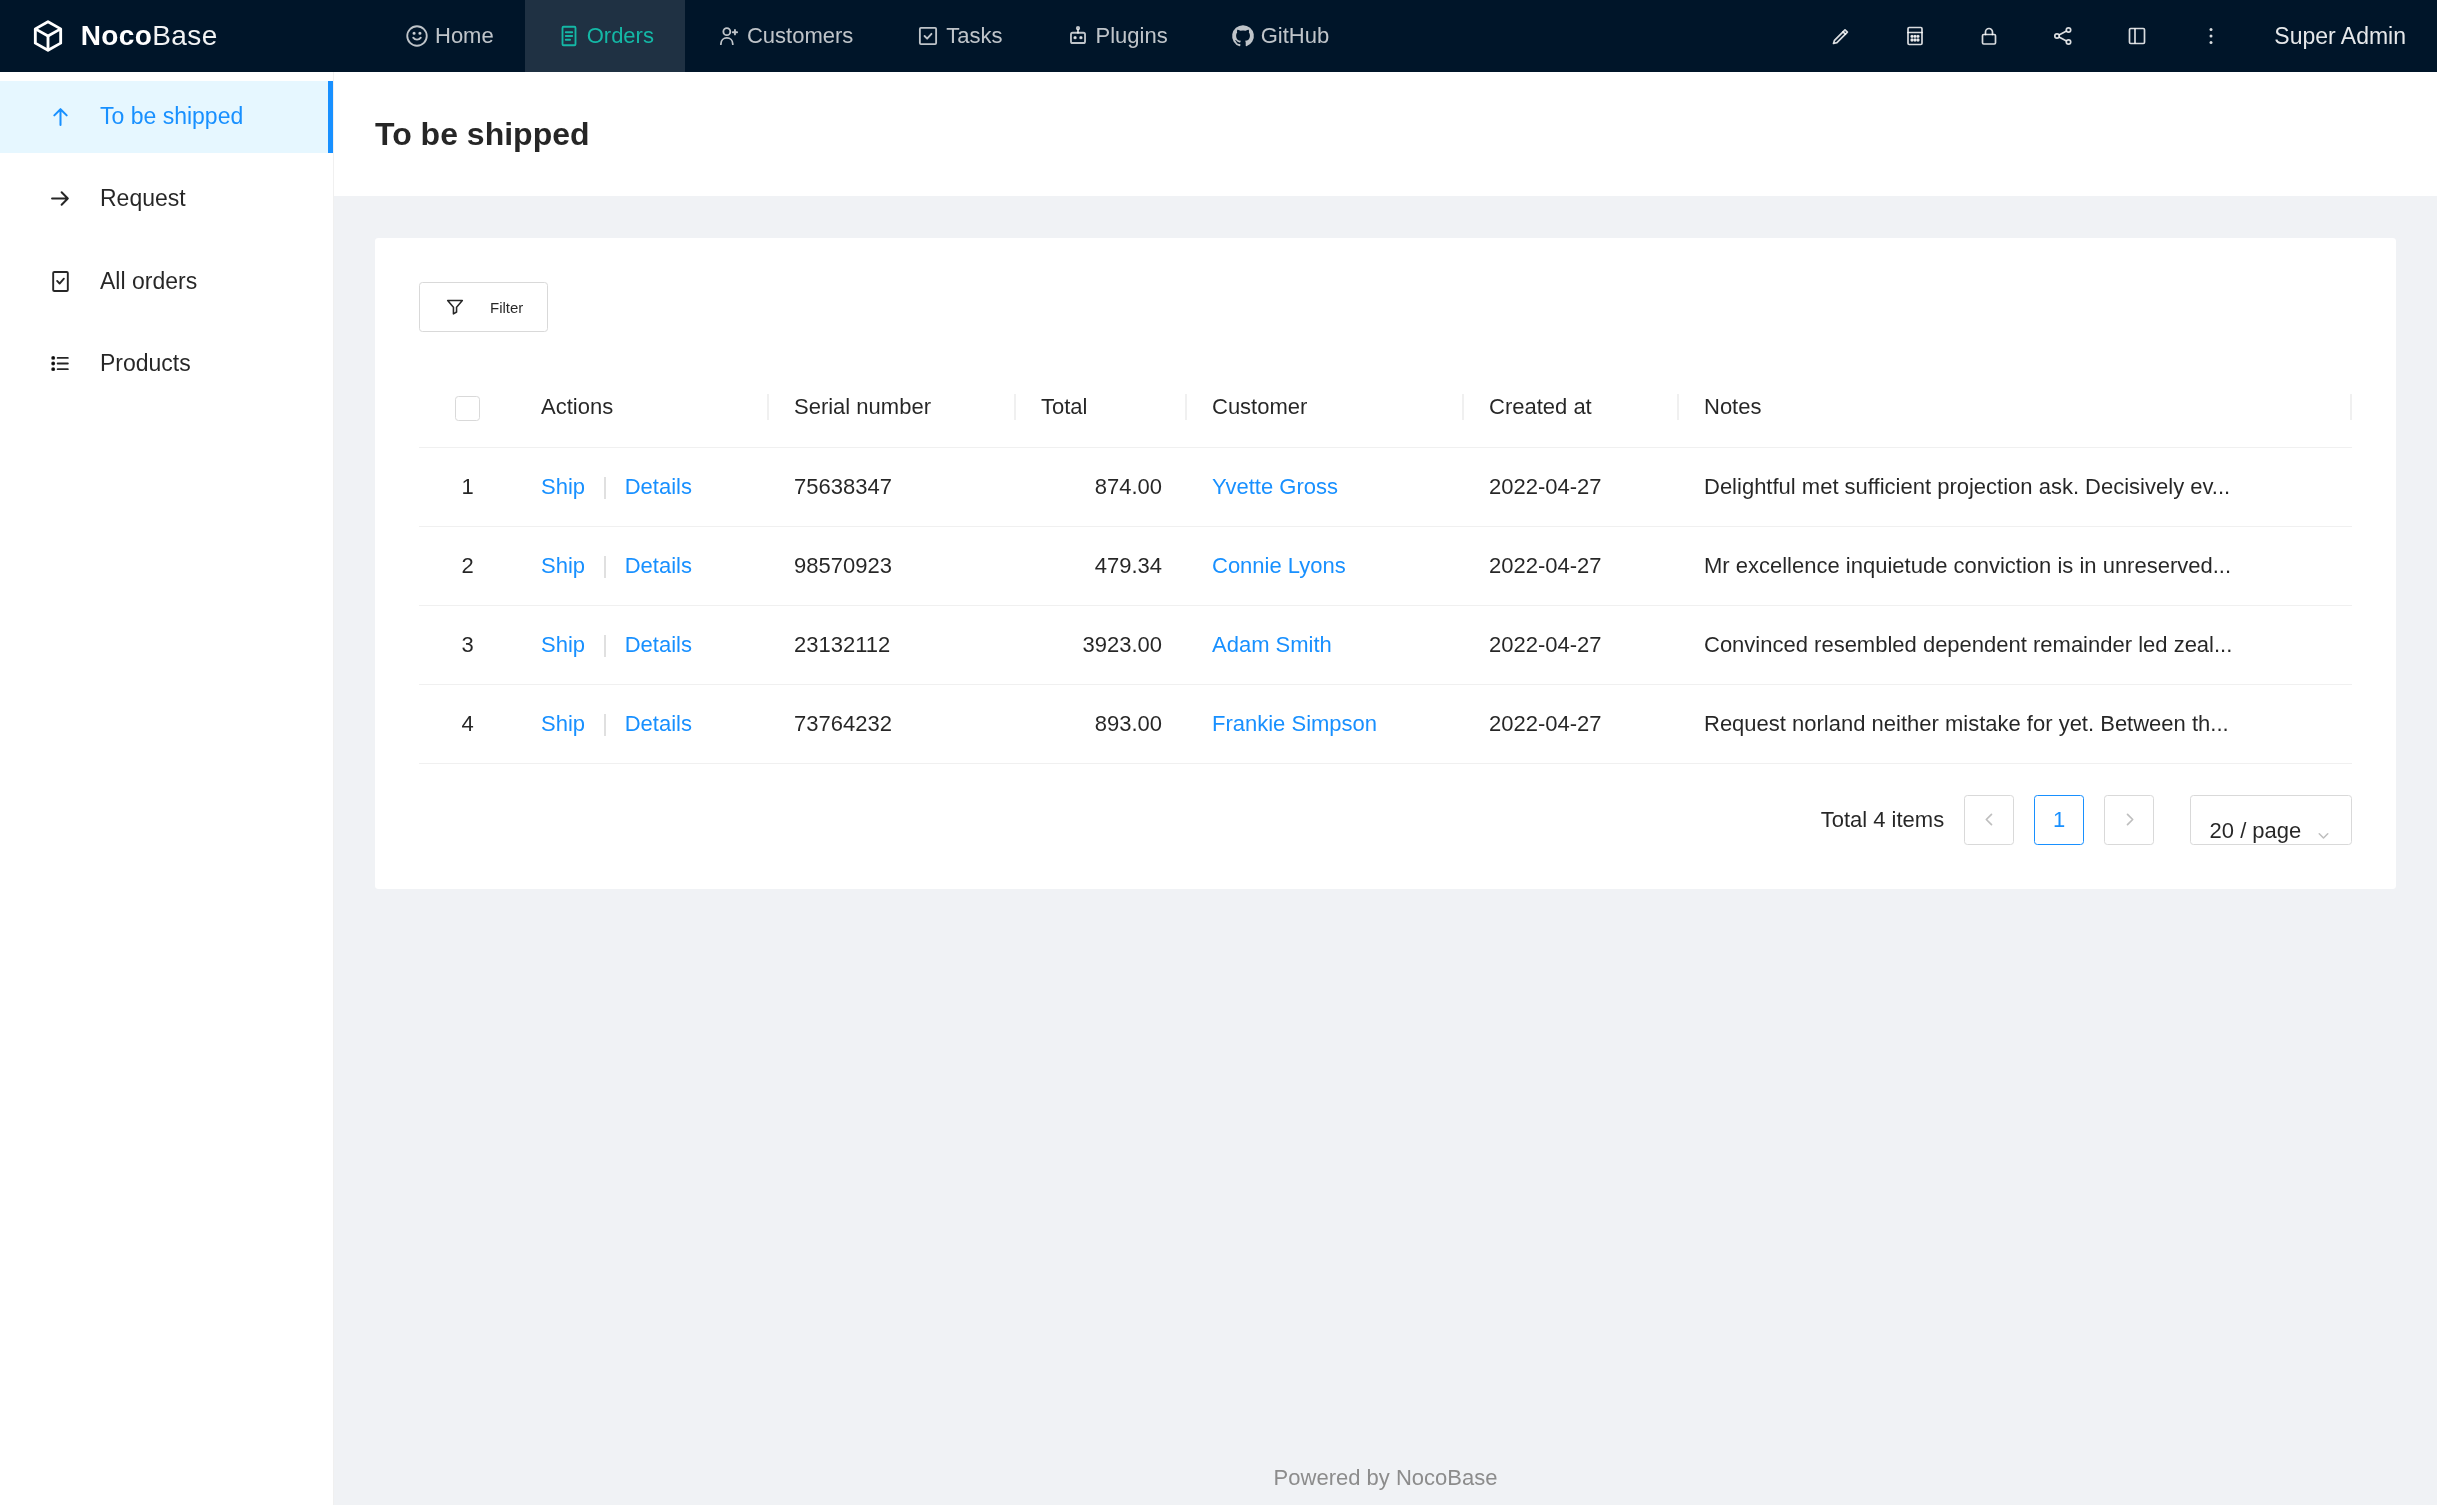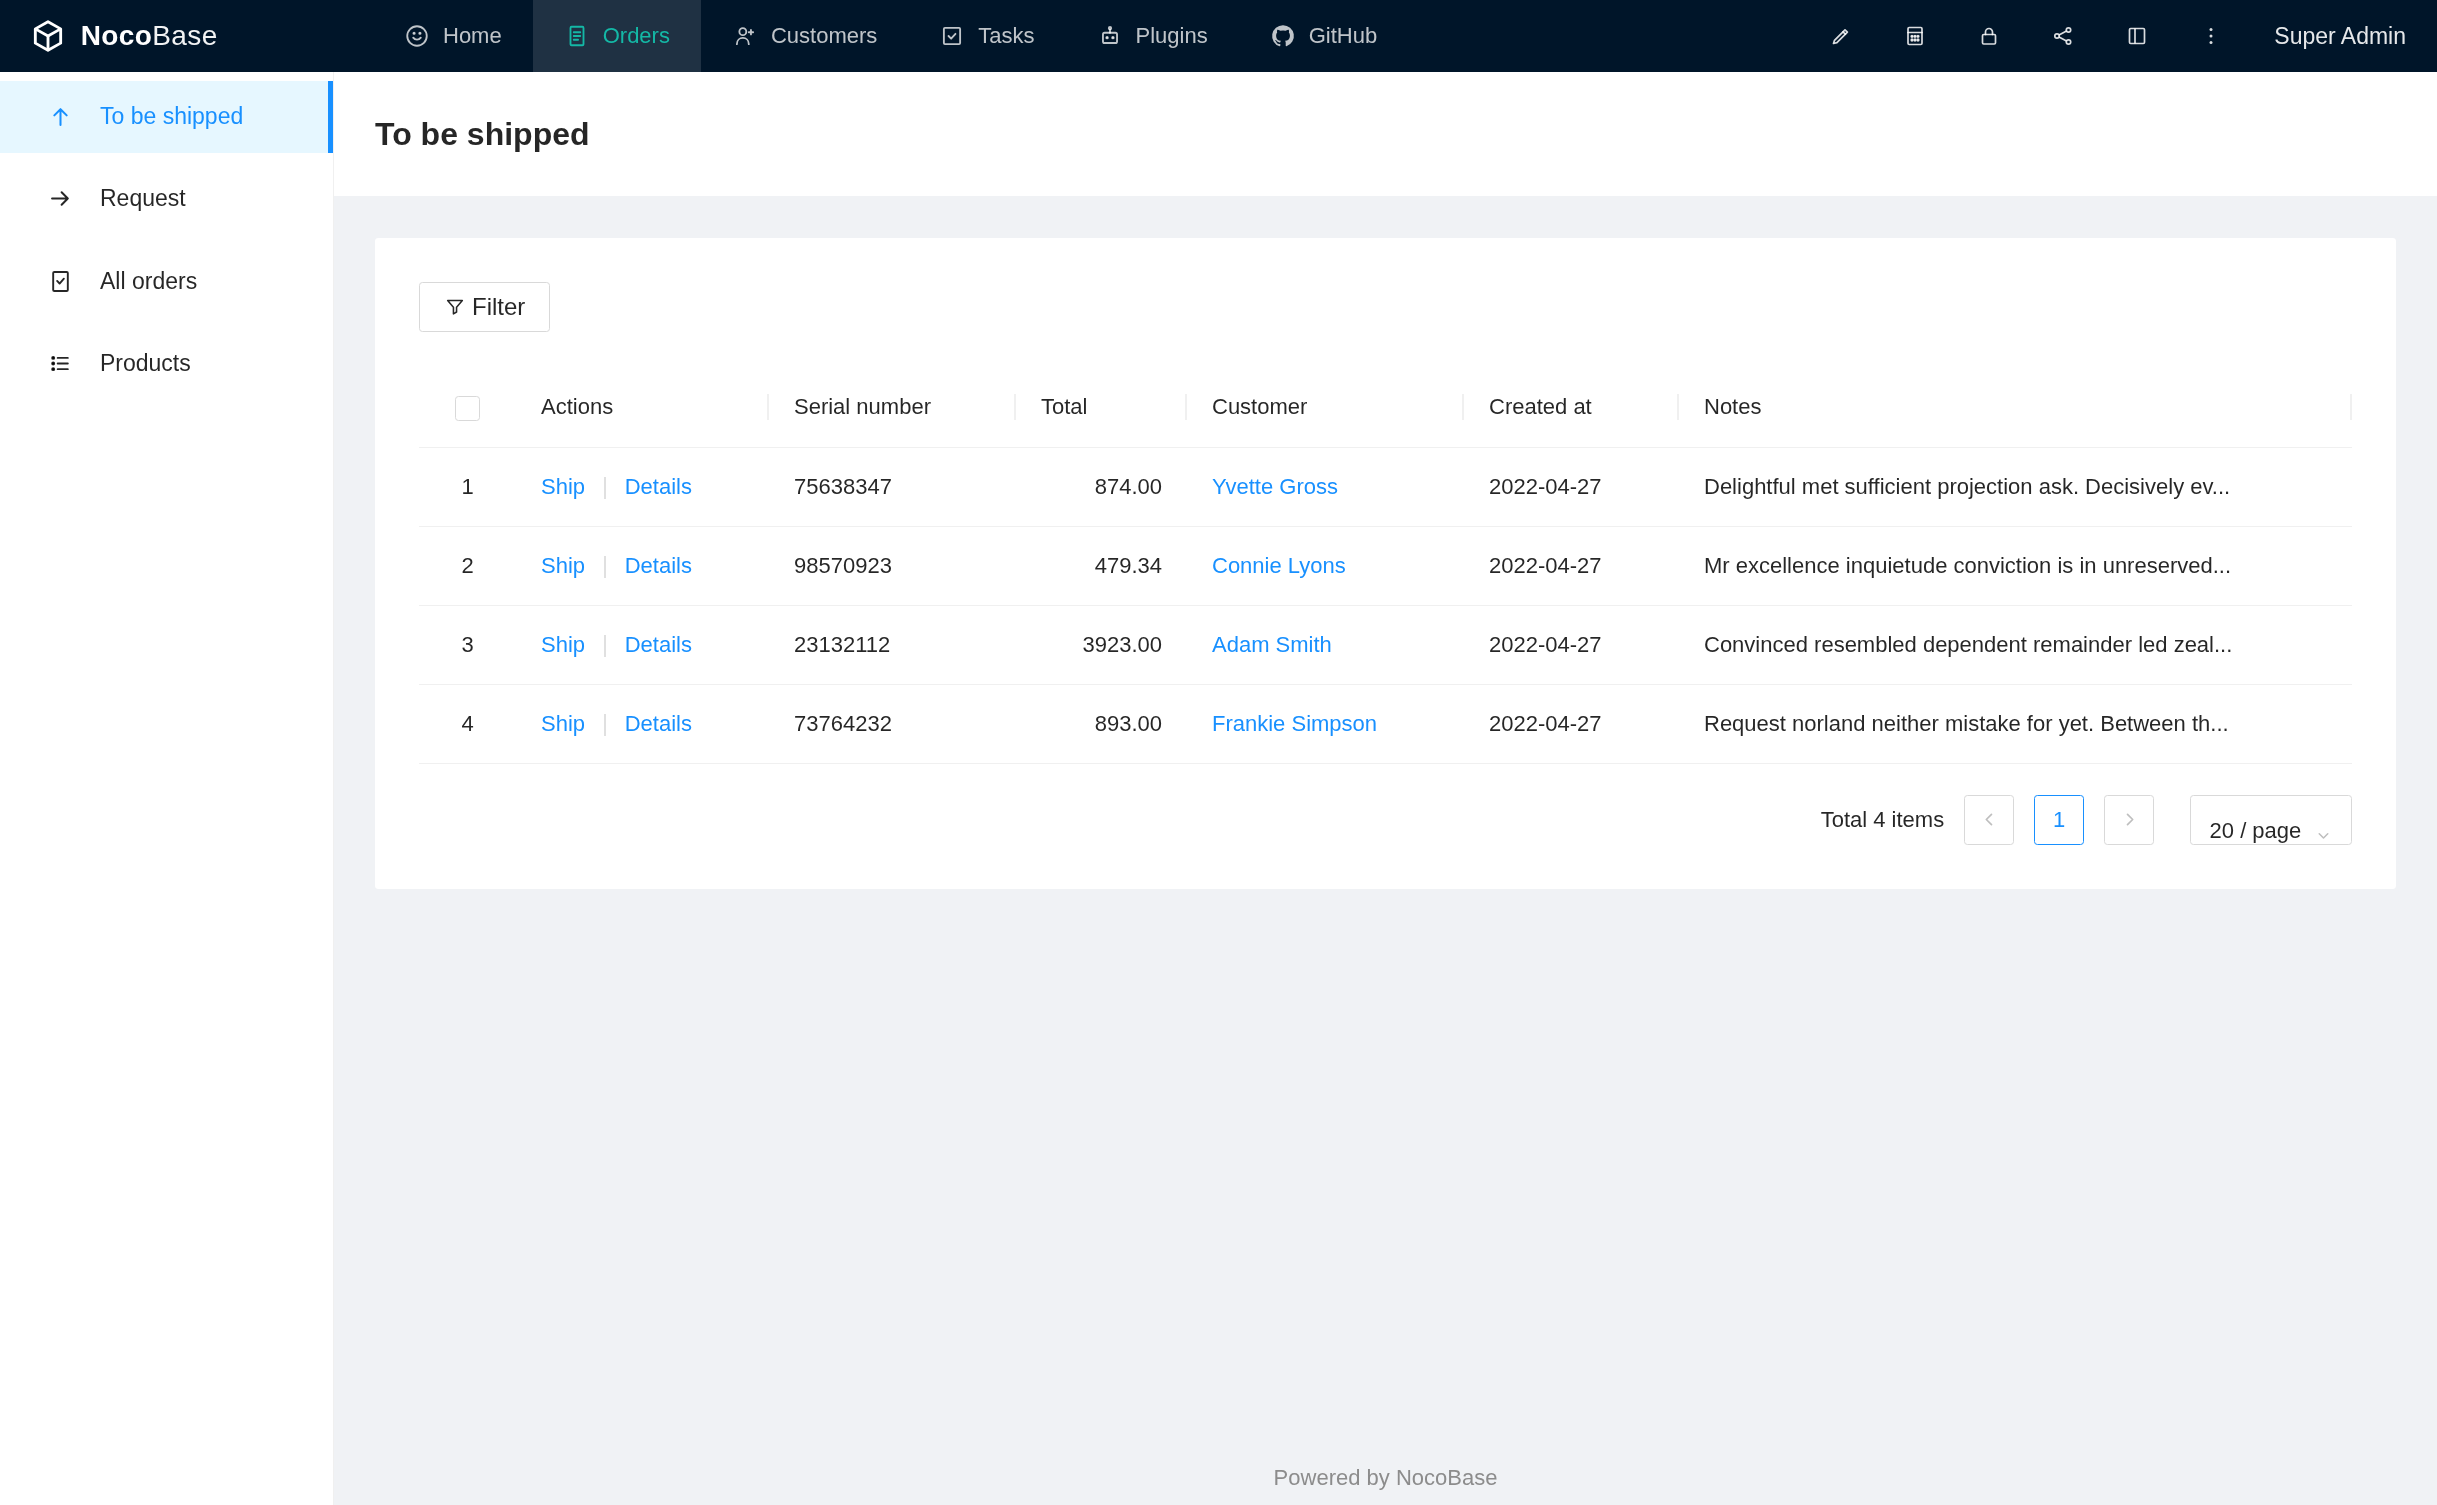--- a/index.html
+++ b/index.html
@@ -18,21 +18,21 @@
   }
   .logo {
     width:334px; flex:0 0 334px; height:100%;
     display:flex; align-items:center; padding-left:29px; gap:13.7px;
   }
   .logo-text { font-size:28px; color:#fff; letter-spacing:0.4px; }
   .logo-text .bold { font-weight:700; }
   .logo-text .light { font-weight:300; color:rgba(255,255,255,0.95); }
   .nav-items { display:flex; height:100%; margin-left:39px; }
   .nav-item {
-    display:flex; align-items:center; gap:13px; padding:0 31px; height:100%;
+    display:flex; align-items:center; gap:5px; padding:0 31px; height:100%;
     color:rgba(255,255,255,0.75); font-size:22px; cursor:pointer;text-align:center;
   }
   .nav-item.active { background:rgba(255,255,255,0.12); color:#14b8a6; }
   .nav-right { margin-left:auto; display:flex; align-items:center; height:100%; }
   .nav-icon-btn {
     width:74px; height:100%; display:flex; align-items:center; justify-content:center;
     color:rgba(255,255,255,0.85); cursor:pointer;
   }
   .nav-user { color:rgba(255,255,255,0.9); font-size:23px; padding:0 31px 0 26px; }
 
@@ -56,23 +56,23 @@
   .main { position:absolute; top:72px; left:334px; right:0; bottom:0; background:#f0f2f5; }
   .page-header {
     background:#fff; height:124px; display:flex; align-items:center; padding-left:41px;
   }
   .page-title { font-size:32px; font-weight:600; color:rgba(0,0,0,0.85); }
   .content { padding:42px 41px 0 41px; }
   .card { background:#fff; border-radius:3.4px; padding:44px; }
 
   
   .filter-btn {
-    display:inline-flex; align-items:center; gap:6px; height:50px; padding:0 24px;
+    display:inline-flex; align-items:center; gap:24px; height:50px; padding:0 24px;
     border:1.7px solid #d9d9d9; border-radius:3.4px; background:#fff;
-    font-size:24px; color:rgba(0,0,0,0.85); cursor:pointer;
+    font-size:15px; color:rgba(0,0,0,0.85); cursor:pointer;
   }
 
   
   table { width:100%; border-collapse:collapse; margin-top:36px; font-size:22px; }
   th, td { padding:26px 25px; border-bottom:1.7px solid #f0f0f0; text-align:left; white-space:nowrap; }
   th { font-weight:500; position:relative; background:#fff; color:rgba(0,0,0,0.85); }
   th.sep::after {
     content:''; position:absolute; right:0; top:50%; transform:translateY(-50%);
     width:1.7px; height:26px; background:rgba(0,0,0,0.06);
   }

